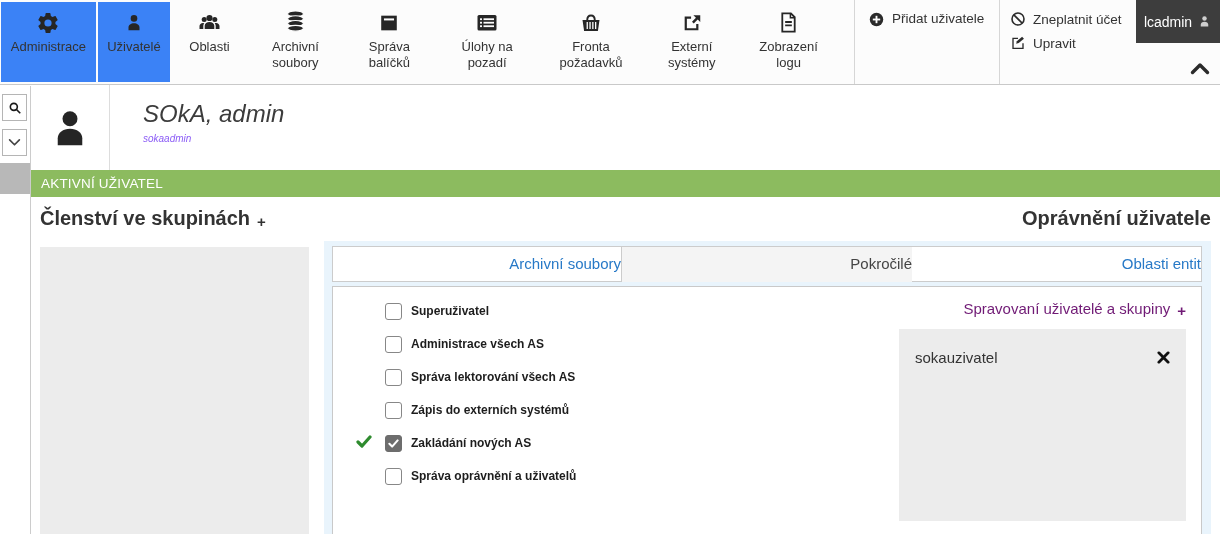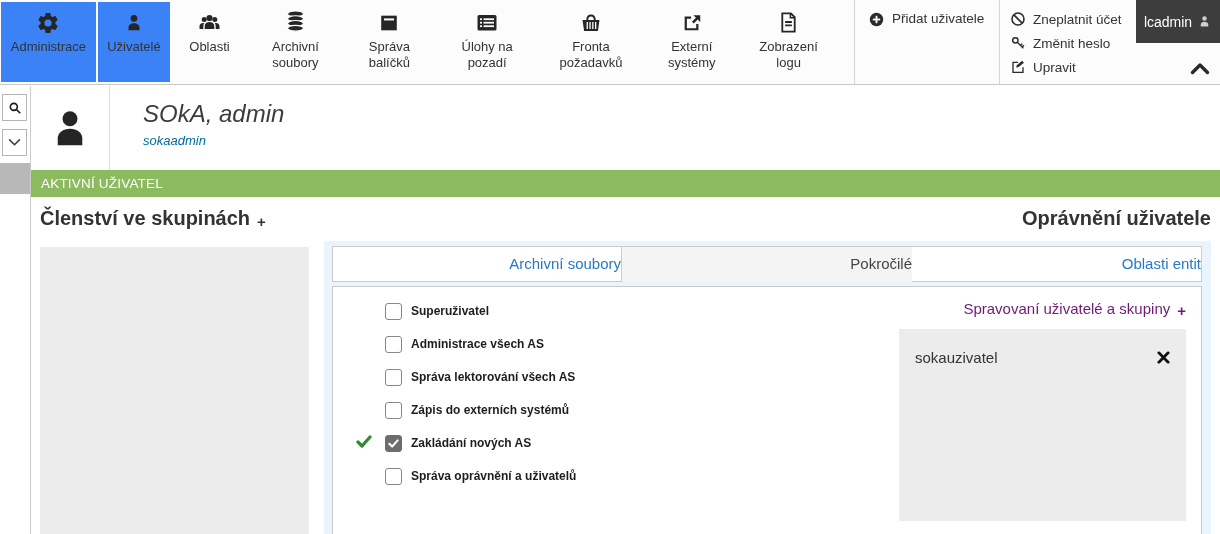--- a/index.html
+++ b/index.html
@@ -33,21 +33,21 @@
     display:flex; align-items:center; justify-content:center; cursor:pointer; color:#1a1a1a; }
   .rail-block { margin-top:7px; height:31px; background:#b8b8b8; }
 
   
   .main { margin-left:31px; }
   .profile { height:85px; display:flex; background:#fff;font-style:italic; }
   .avatar-cell { width:79px; border-right:1px solid #ddd; display:flex; align-items:center;
     justify-content:center; color:#252525; }
   .who { padding:15px 0 0 33px; }
   .who-name { font-size:24px; color:#3c3c3c; }
-  .who-login { font-size:13px; color:#0369a1; margin-top:5px; }
+  .who-login { font-size:10px; color:#8b5cf6; margin-top:5px; }
   .status-bar { height:27px; background:#8cbb5f; color:#fff; font-size:13.5px;
     padding:6px 0 0 10px; letter-spacing:.2px; }
 
   .content-row { display:flex; height:430px; overflow:hidden; padding-left:9px; }
   .col-left { width:281px; margin-right:15px; }
   .sec-title { margin-top:7px; font-size:20px; font-weight:600; color:#333; line-height:28px; }
   .plus-glyph { font-weight:700; font-size:15px; position:relative; top:2px; margin-left:7px; cursor:pointer; }
   .groups-box { margin-top:13px; height:288px; background:#ececec; }
 
   .col-right { flex:1; margin-right:9px;text-align:right; }
@@ -205,29 +205,20 @@
           <span>
             <svg width="16" height="16" viewBox="0 0 24 24" fill="none" stroke="#2b2b2b" stroke-width="2.4">
                 <circle cx="12" cy="12" r="9"></circle>
                 <path d="M5.8 5.8l12.4 12.4"></path>
               </svg>
           </span>
           <span>Zneplatnit účet</span>
         </div>
         <div class="action-row">
           <span>
-            <svg width="16" height="16" viewBox="0 0 24 24" fill="none" stroke="#2b2b2b" stroke-width="2.2">
-                <circle cx="8" cy="8" r="4"></circle>
-                <path d="M11 11l9 9M15.5 15.5l3-2.5M18 18l3-2.5" stroke-width="2"></path>
-              </svg>
-          </span>
-          <span>Změnit heslo</span>
-        </div>
-        <div class="action-row">
-          <span>
             <svg width="16" height="16" viewBox="0 0 24 24">
                 <path d="M19.5 12.5V20h-15V5H12" fill="none" stroke="#2b2b2b" stroke-width="2"></path>
                 <path d="M10 14l1-4 8.5-7 3 3-8.5 7z" fill="#2b2b2b" transform="scale(0.93)"></path>
               </svg>
           </span>
           <span>Upravit</span>
         </div>
       </div>
     </div>
 

